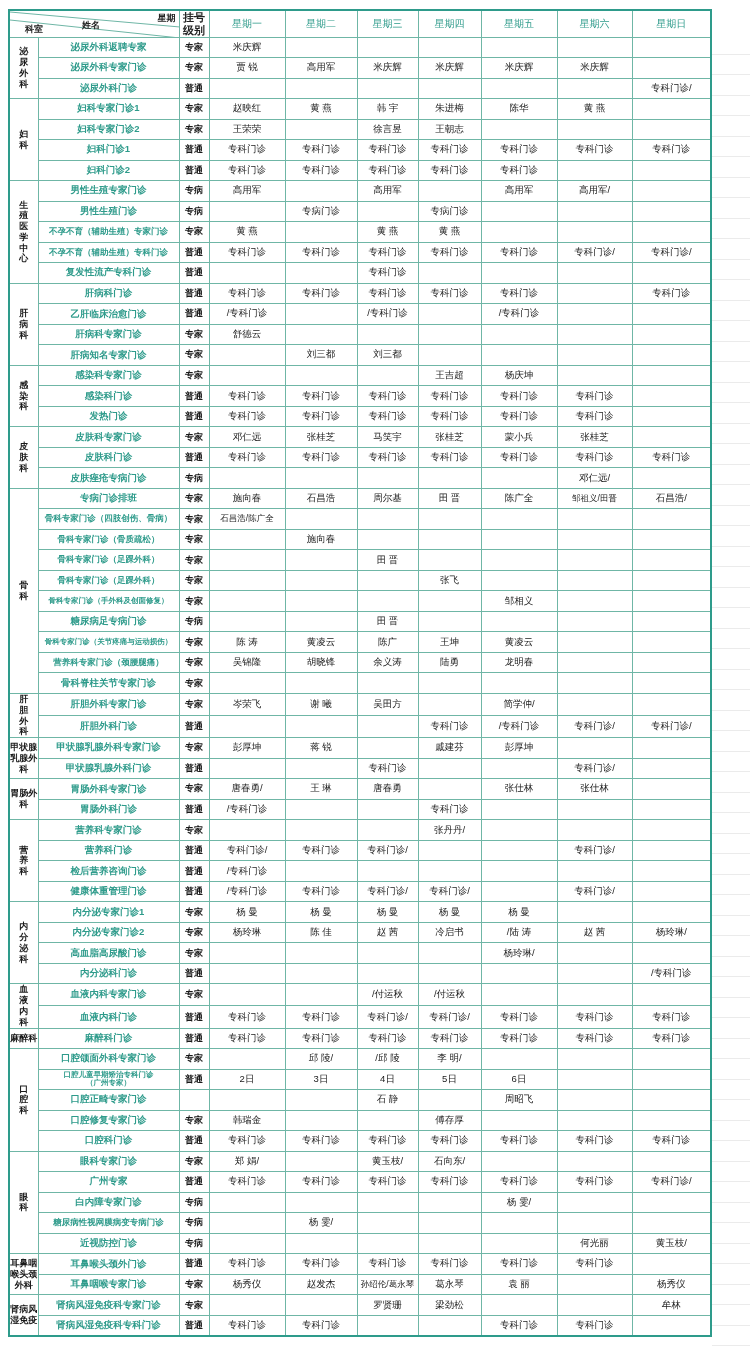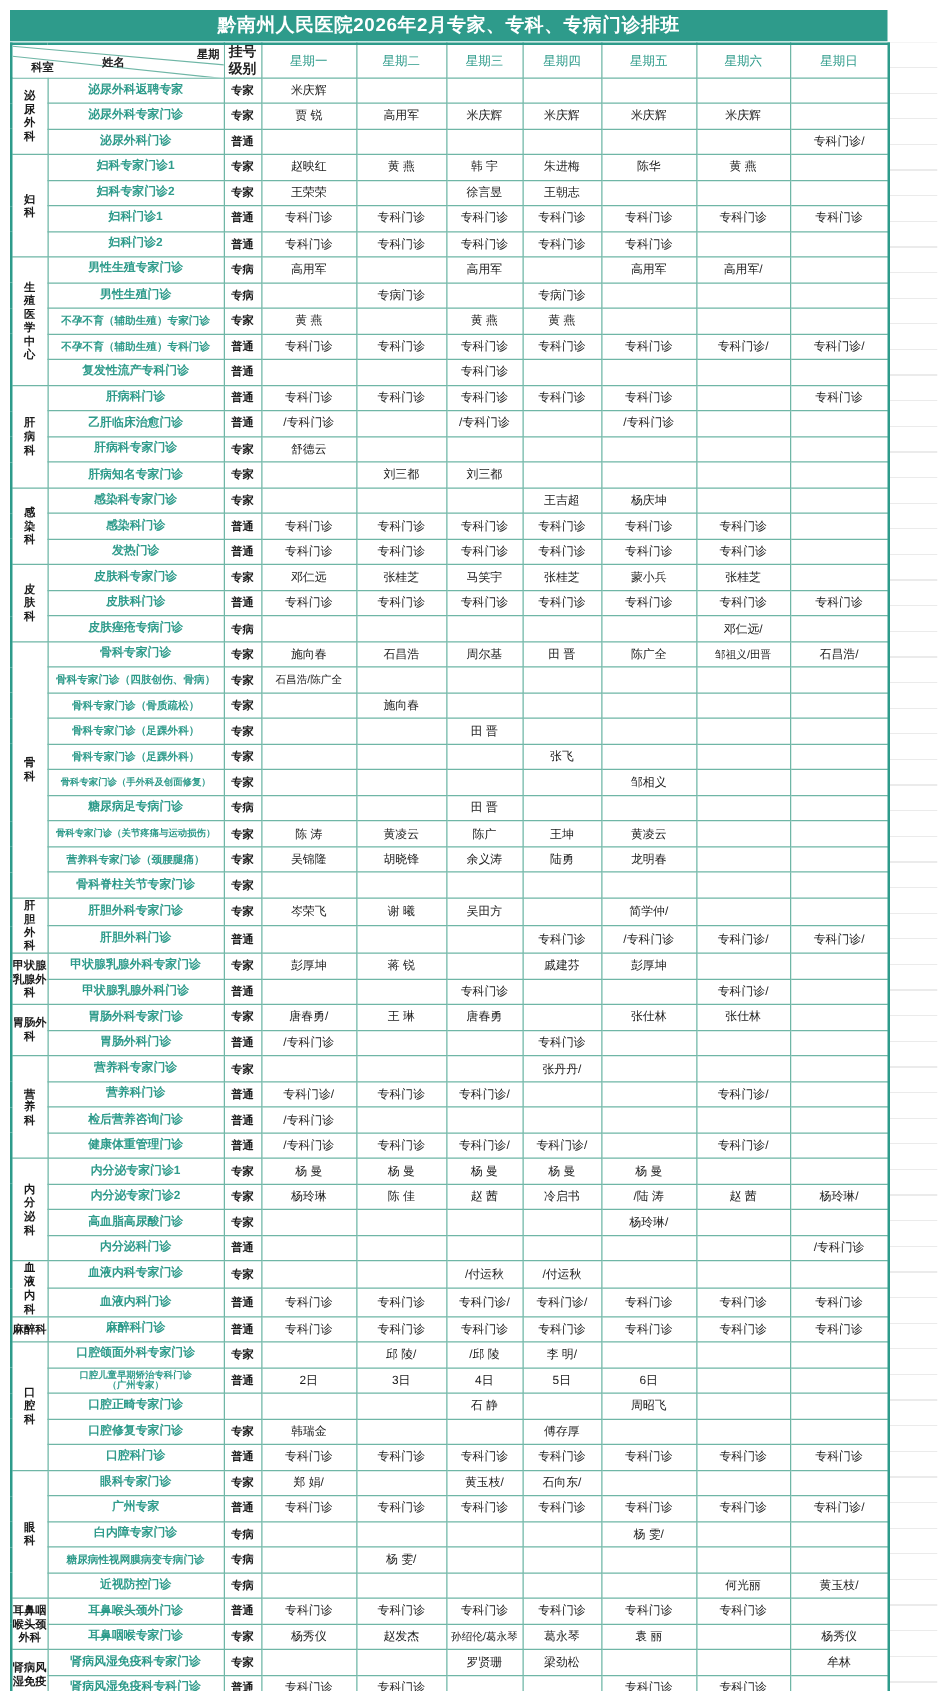--- a/index.html
+++ b/index.html
@@ -49,21 +49,20 @@
   }
   .rightstrip .lines{
     position:absolute;left:0;top:34px;width:38px;height:1319px;
     background:repeating-linear-gradient(to bottom,#ffffff 0px,#ffffff 19.5px,#ebebeb 19.5px,#ebebeb 20.5px);
   }
 </style>
 </head>
 <body>
 
 <div class="sheet">
-  <div class="titlebar">黔南州人民医院2026年2月专家、专科、专病门诊排班</div>
   <table class="sched">
     <colgroup>
       <col style="width:29px">
         <col style="width:141px">
         <col style="width:30px">
       <col style="width:76px">
         <col style="width:72px">
         <col style="width:61px">
       <col style="width:63px">
         <col style="width:76px">
@@ -352,21 +351,21 @@
           <td class="day"></td>
           <td class="day"></td>
           <td class="day"></td>
           <td class="day"></td>
           <td class="day">邓仁远/</td>
           <td class="day"></td>
         </tr>
         <tr class="gstart">
           <td class="dept" rowspan="10">骨
 科</td>
-          <td class="name">骨科专家门诊</td>
+          <td class="name">专病门诊排班</td>
           <td class="level">专家</td>
           <td class="day">施向春</td>
           <td class="day">石昌浩</td>
           <td class="day">周尔基</td>
           <td class="day">田 晋</td>
           <td class="day">陈广全</td>
           <td class="day fit">邹祖义/田晋</td>
           <td class="day">石昌浩/</td>
         </tr>
         <tr>

